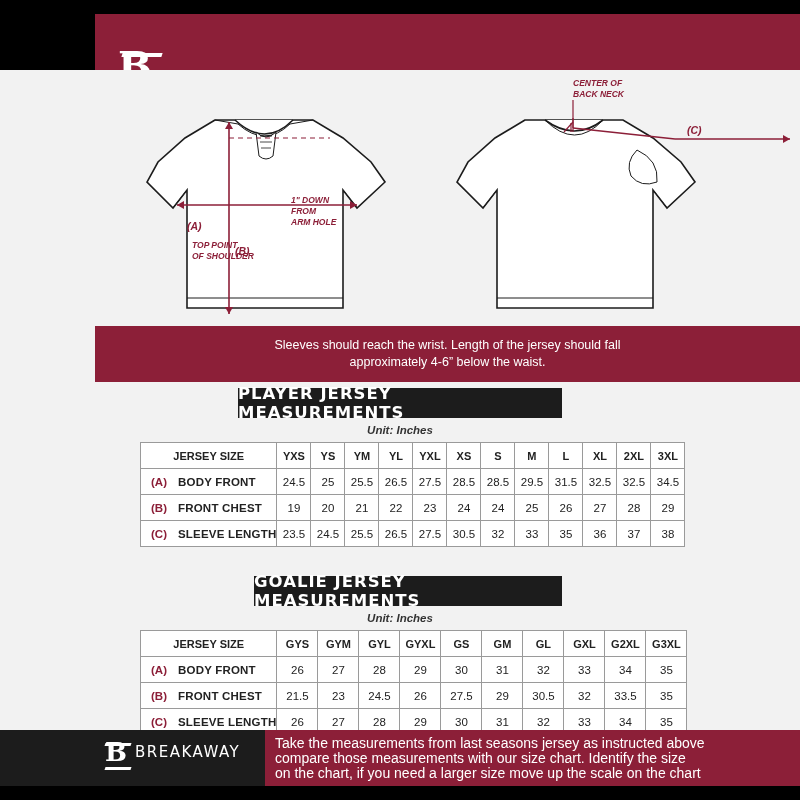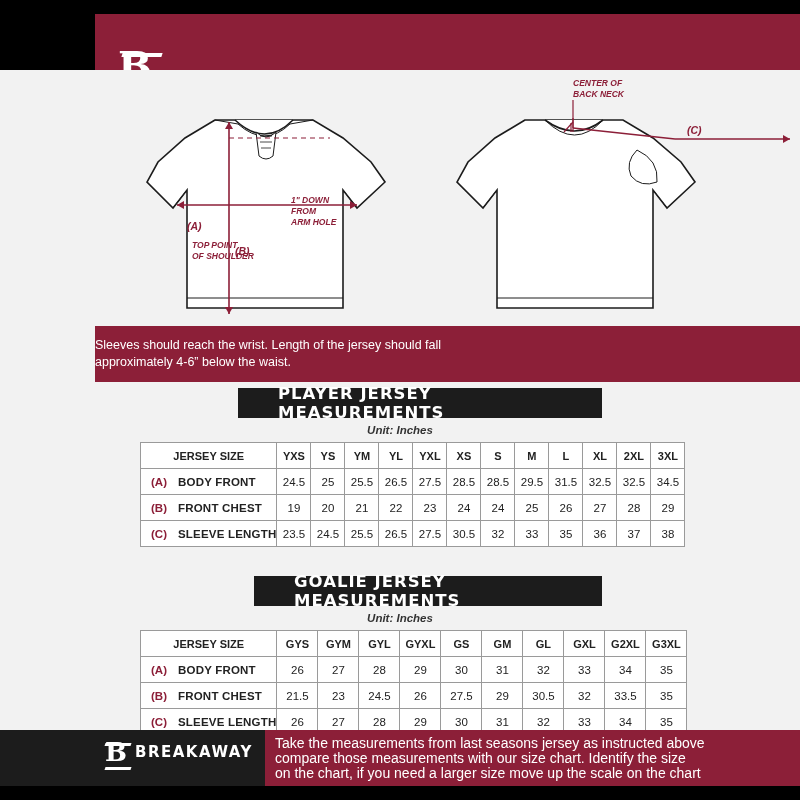--- a/index.html
+++ b/index.html
@@ -16,44 +16,44 @@
   .logo .bmark{font-family:"DejaVu Serif",serif;font-weight:bold;font-size:40px;color:#fff;line-height:1;}
   .logo .bar{position:absolute;left:4px;top:7px;width:40px;height:4px;background:#fff;transform:skewX(-18deg);}
   .logo .bar2{top:45px;}
 
   
   .illus{position:absolute;left:95px;top:56px;width:705px;height:256px;background:#f2f2f2;}
   svg{display:block;}
   .redtxt{fill:#8c1f38;font-family:"Liberation Sans",sans-serif;font-weight:bold;font-style:italic;}
 
   
-  .notebar{position:absolute;left:95px;top:312px;width:705px;height:56px;background:#8c1f38;display:flex;flex-direction:column;justify-content:center;}
+  .notebar{position:absolute;left:95px;top:312px;width:705px;height:56px;background:#8c1f38;display:flex;flex-direction:column;align-items:center;justify-content:center;}
   .notebar div{color:#fff;font-size:12.5px;line-height:17px;}
 
   
-  .plate{position:absolute;background:#1c1c1c;display:flex;align-items:center;justify-content:center;padding-left:40px;}
+  .plate{position:absolute;background:#1c1c1c;display:flex;align-items:center;justify-content:center;}
   .plate span{color:#fff;font-weight:bold;font-size:16.5px;letter-spacing:1px;font-family:"DejaVu Sans",sans-serif;}
   .unit{position:absolute;width:100%;text-align:center;font-size:11.5px;font-style:italic;color:#333;font-weight:bold;}
 
   
   table{border-collapse:collapse;position:absolute;background:#fff;}
   td{border:1px solid #9a9a9a;font-size:11.5px;color:#222;height:25px;text-align:center;padding:0;}
   td.lbl{text-align:left;padding-left:8px;font-weight:bold;font-size:11.5px;letter-spacing:.2px;}
   td.hdr-cell{font-weight:bold;font-size:11px;}
   td.tagcell{border-right:none;width:26px;color:#8c1f38;font-weight:bold;font-size:11.5px;text-align:right;padding-right:3px;}
   td.lbl-after{border-left:none;}
   .sizecol{width:118px;font-weight:bold;font-size:11px;}
 
   
   .footer{position:absolute;left:0;bottom:0;width:800px;height:56px;background:#1c1c1c;}
   .footer-txt{position:absolute;left:265px;top:0;width:535px;height:56px;background:#8c1f38;display:flex;align-items:center;}
   .footer-txt p{margin:0 10px;color:#fff;font-size:14px;line-height:15px;font-weight:normal;}
   .brandwrap{position:absolute;left:105px;top:9px;display:flex;align-items:center;gap:8px;}
   .brandwrap .bmark2{font-family:"DejaVu Serif",serif;font-weight:bold;font-size:26px;color:#fff;line-height:1;position:relative;}
-  .brandwrap .bn{color:#fff;font-size:15px;letter-spacing:1.5px;font-family:"DejaVu Sans",sans-serif;font-weight:bold;}
+  .brandwrap .bn{color:#fff;font-size:15px;letter-spacing:1.5px;font-family:"DejaVu Sans",sans-serif;}
   .sbar{position:absolute;left:0;width:26px;height:3px;background:#fff;transform:skewX(-18deg);}
 </style>
 </head>
 <body>
 
 <div class="page">
   <div class="sheet">
 
     <div class="hdr">
       <div class="hdr-band"></div>

